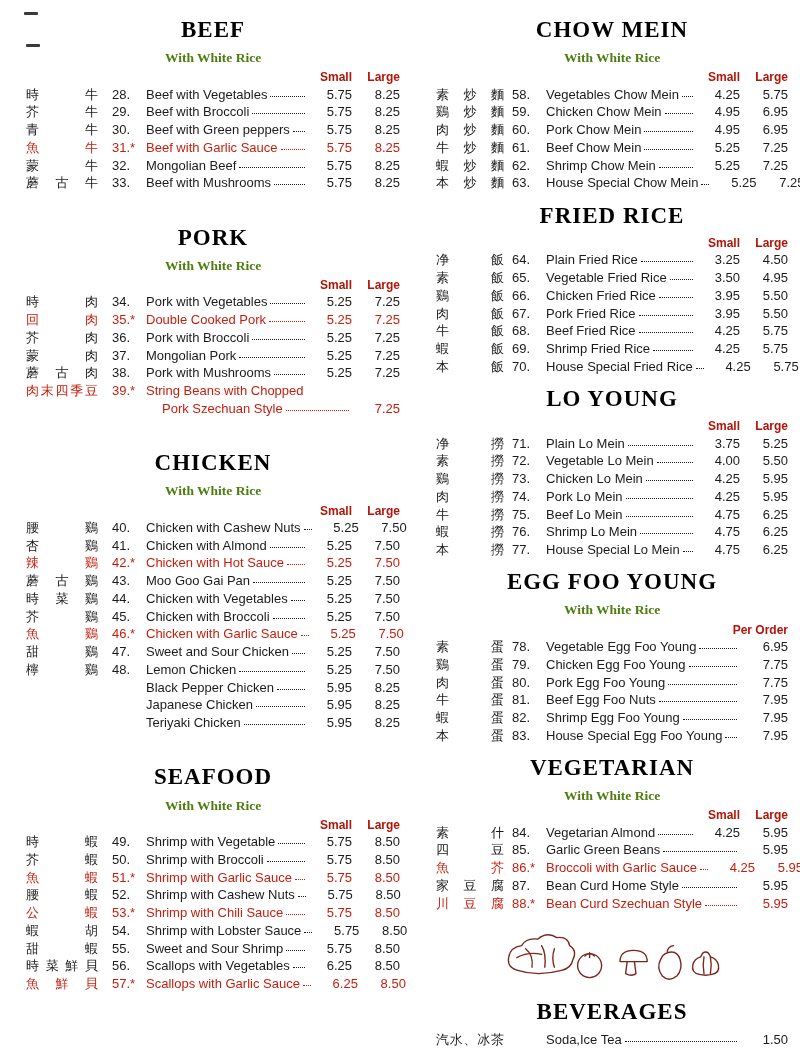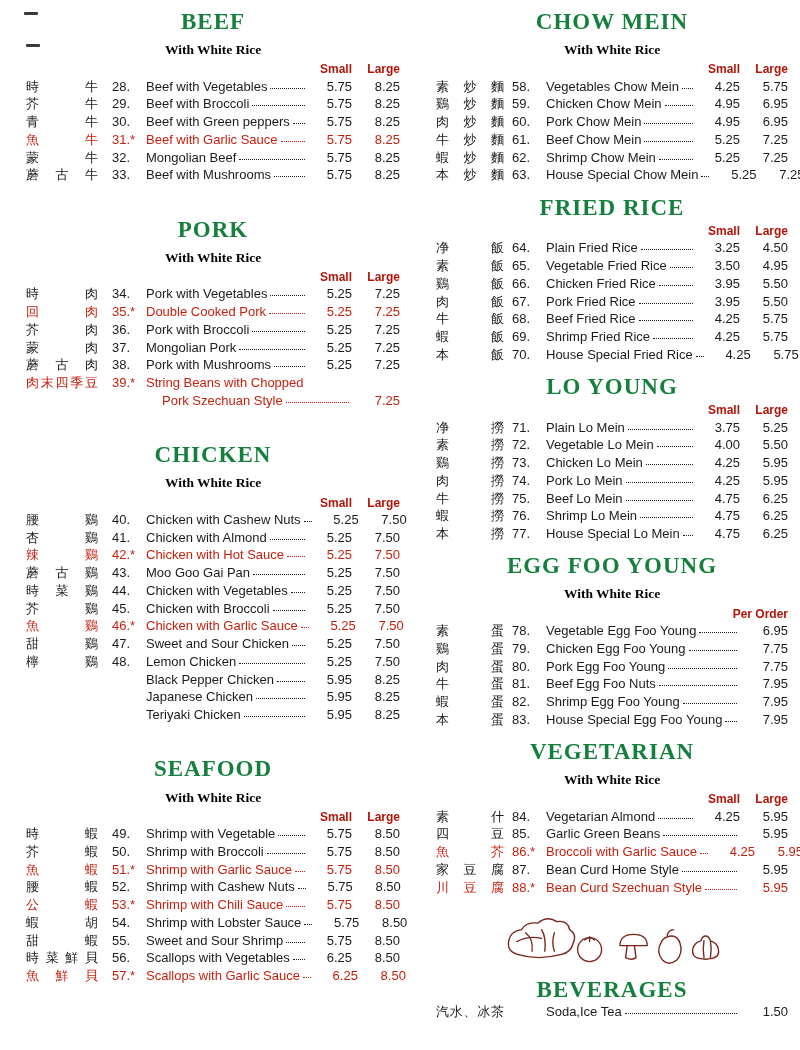--- a/index.html
+++ b/index.html
@@ -18,29 +18,29 @@
 
   #menu-columns { display: flex; padding: 10px 8px 0 12px; }
   .menu-column { flex: 1; }
   .col-left  { max-width: 398px; padding: 0 10px 0 14px; }
   .col-right { max-width: 390px; padding: 0 12px 0 26px; }
 
   .col-left  .section + .section { margin-top: 34px; }
   .col-right .section + .section { margin-top: 12px; }
 
   .sec-title {
-    margin: 0; text-align: center;
+    margin: 8px; text-align: center;
     font-family: "Liberation Serif", "DejaVu Serif", serif;
     font-weight: 700; font-size: 23px; line-height: 1.05;
-    letter-spacing: 1px; color: #15803d;
+    letter-spacing: 1px; color: #000000;
   }
   .sec-sub {
     text-align: center; font-family: "Liberation Serif", "DejaVu Serif", serif;
     font-weight: 700; font-size: 13.5px; line-height: 1.2;
-    color: #000000; margin-top: 8px;
+    color: #4d7c0f; margin-top: 8px;
   }
   .price-header {
     display: flex; align-items: baseline;
     font-weight: 700; font-size: 12px; color: #b01508;
     margin: 4px 0 2px 0; line-height: 1.2;
   }
   .ph-fill { flex: 1; }
   .ph-small { width: 44px; text-align: right; }
   .ph-large { width: 48px; text-align: right; }
   .ph-per   { }

